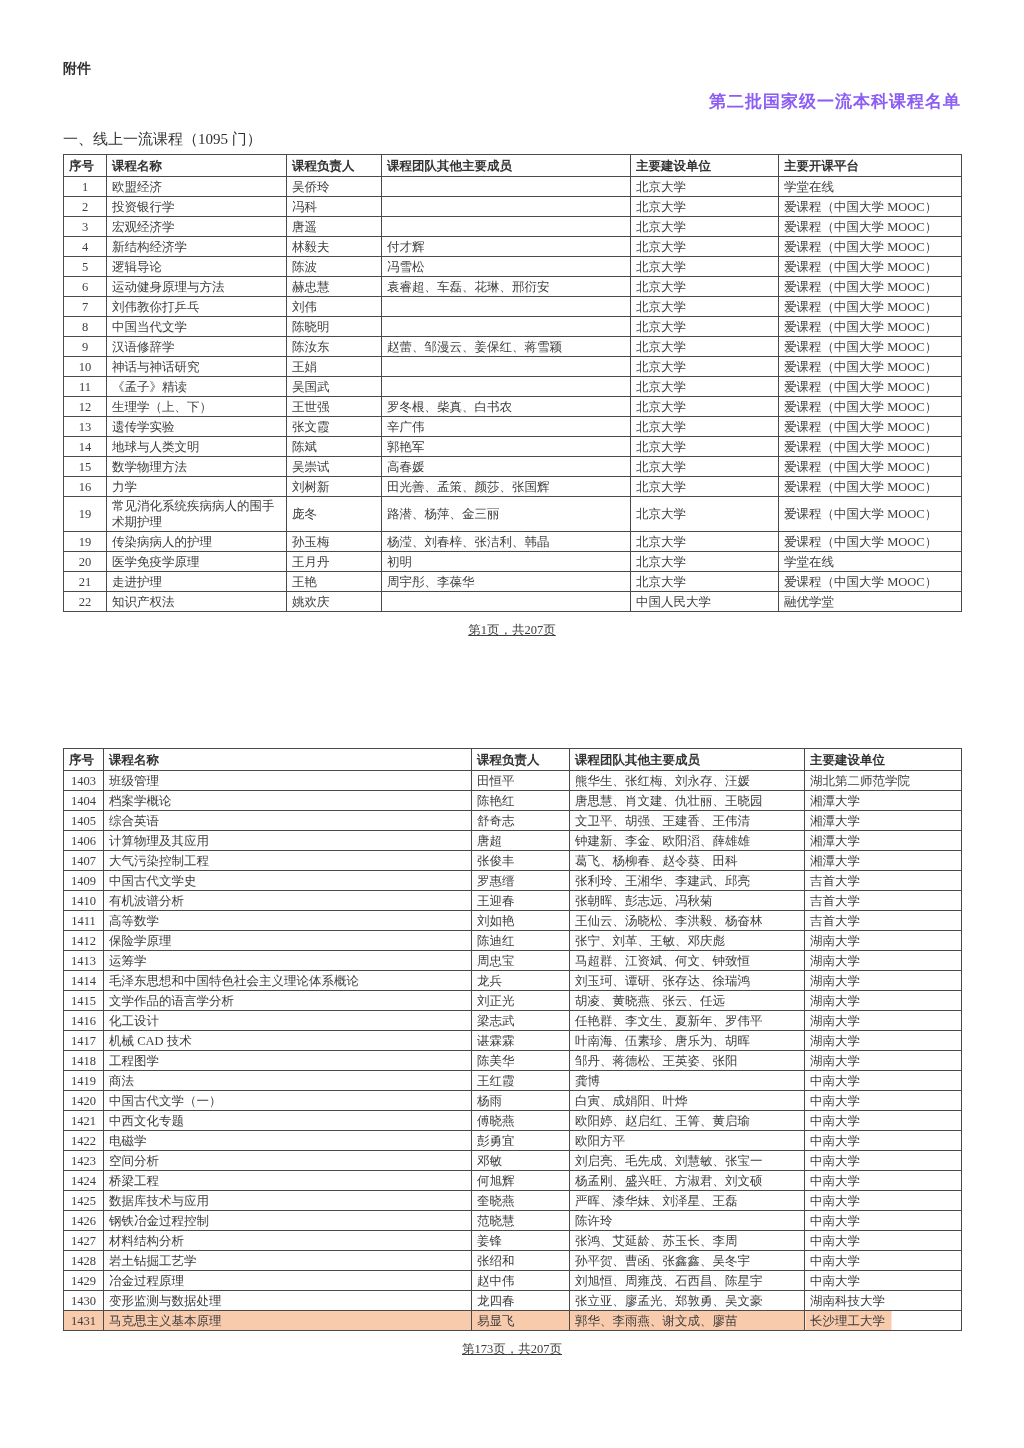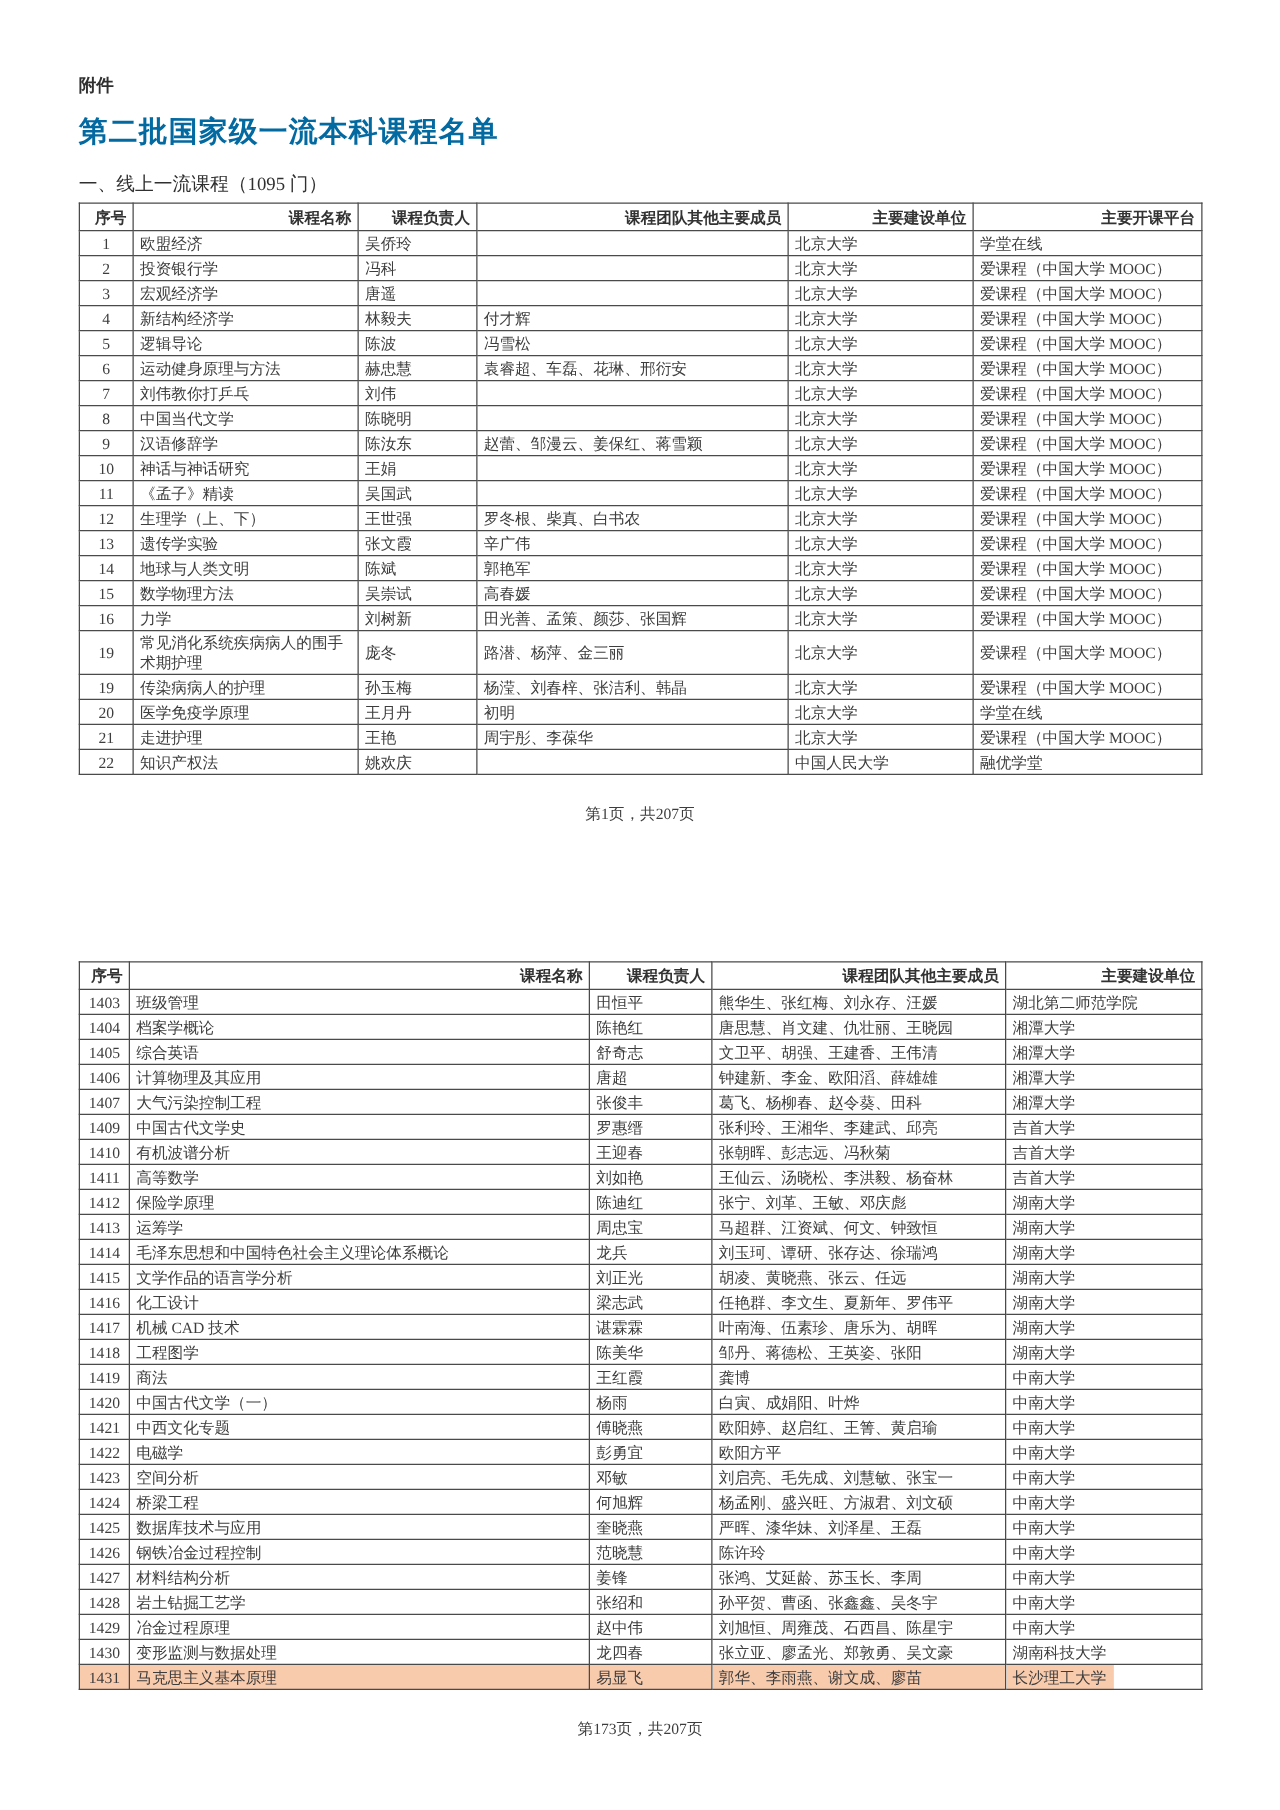--- a/index.html
+++ b/index.html
@@ -19,24 +19,24 @@
     margin-left: 63px;
   }
   .attachment {
     padding-top: 60px;
     font-size: 14px;
     font-weight: bold;
     color: #303030;
   }
   .doc-title {
     margin: 12px 0 0 0;
-    font-size: 23px;
+    font-size: 17px;
     font-weight: bold;
-    text-align: left;
-    color: #0369a1;
+    text-align: right;
+    color: #8b5cf6;
     letter-spacing: 1px;
   }
   .section-heading {
     margin-top: 17px;
     font-size: 15px;
     font-weight: normal;
     color: #303030;
   }
   table.course-table {
     border-collapse: collapse;
@@ -48,45 +48,46 @@
   table.course-table td {
     border: 1px solid #4a4a4a;
     font-size: 12.5px;
     line-height: 16px;
     padding: 1px 5px;
     overflow: hidden;
     word-break: break-all;
   }
   table.course-table th {
     font-weight: bold;
-    text-align: right;
+    text-align: left;
     height: 19px;
     color: #333333;
   }
   table.course-table td {
     height: 17px;
     text-align: left;
     color: #3d3d3d;
   }
   table.course-table td:first-child {
     text-align: center;
     padding: 1px 2px;
   }
   
   tr.hl td {
     background: #F8CBAD;
   }
   tr.hl td:last-child {
     background: linear-gradient(to right, #F8CBAD 0 55%, #ffffff 55%);
   }
   .page-footer {
-    margin-top: 23px;
+    margin-top: 10px;
     text-align: center;
     font-size: 12.5px;
     color: #3d3d3d;
+    text-decoration: underline;
   }
   .between-gap {
     height: 104px;
   }
 </style>
 </head>
 <body>
 
 <div class="page">
 

